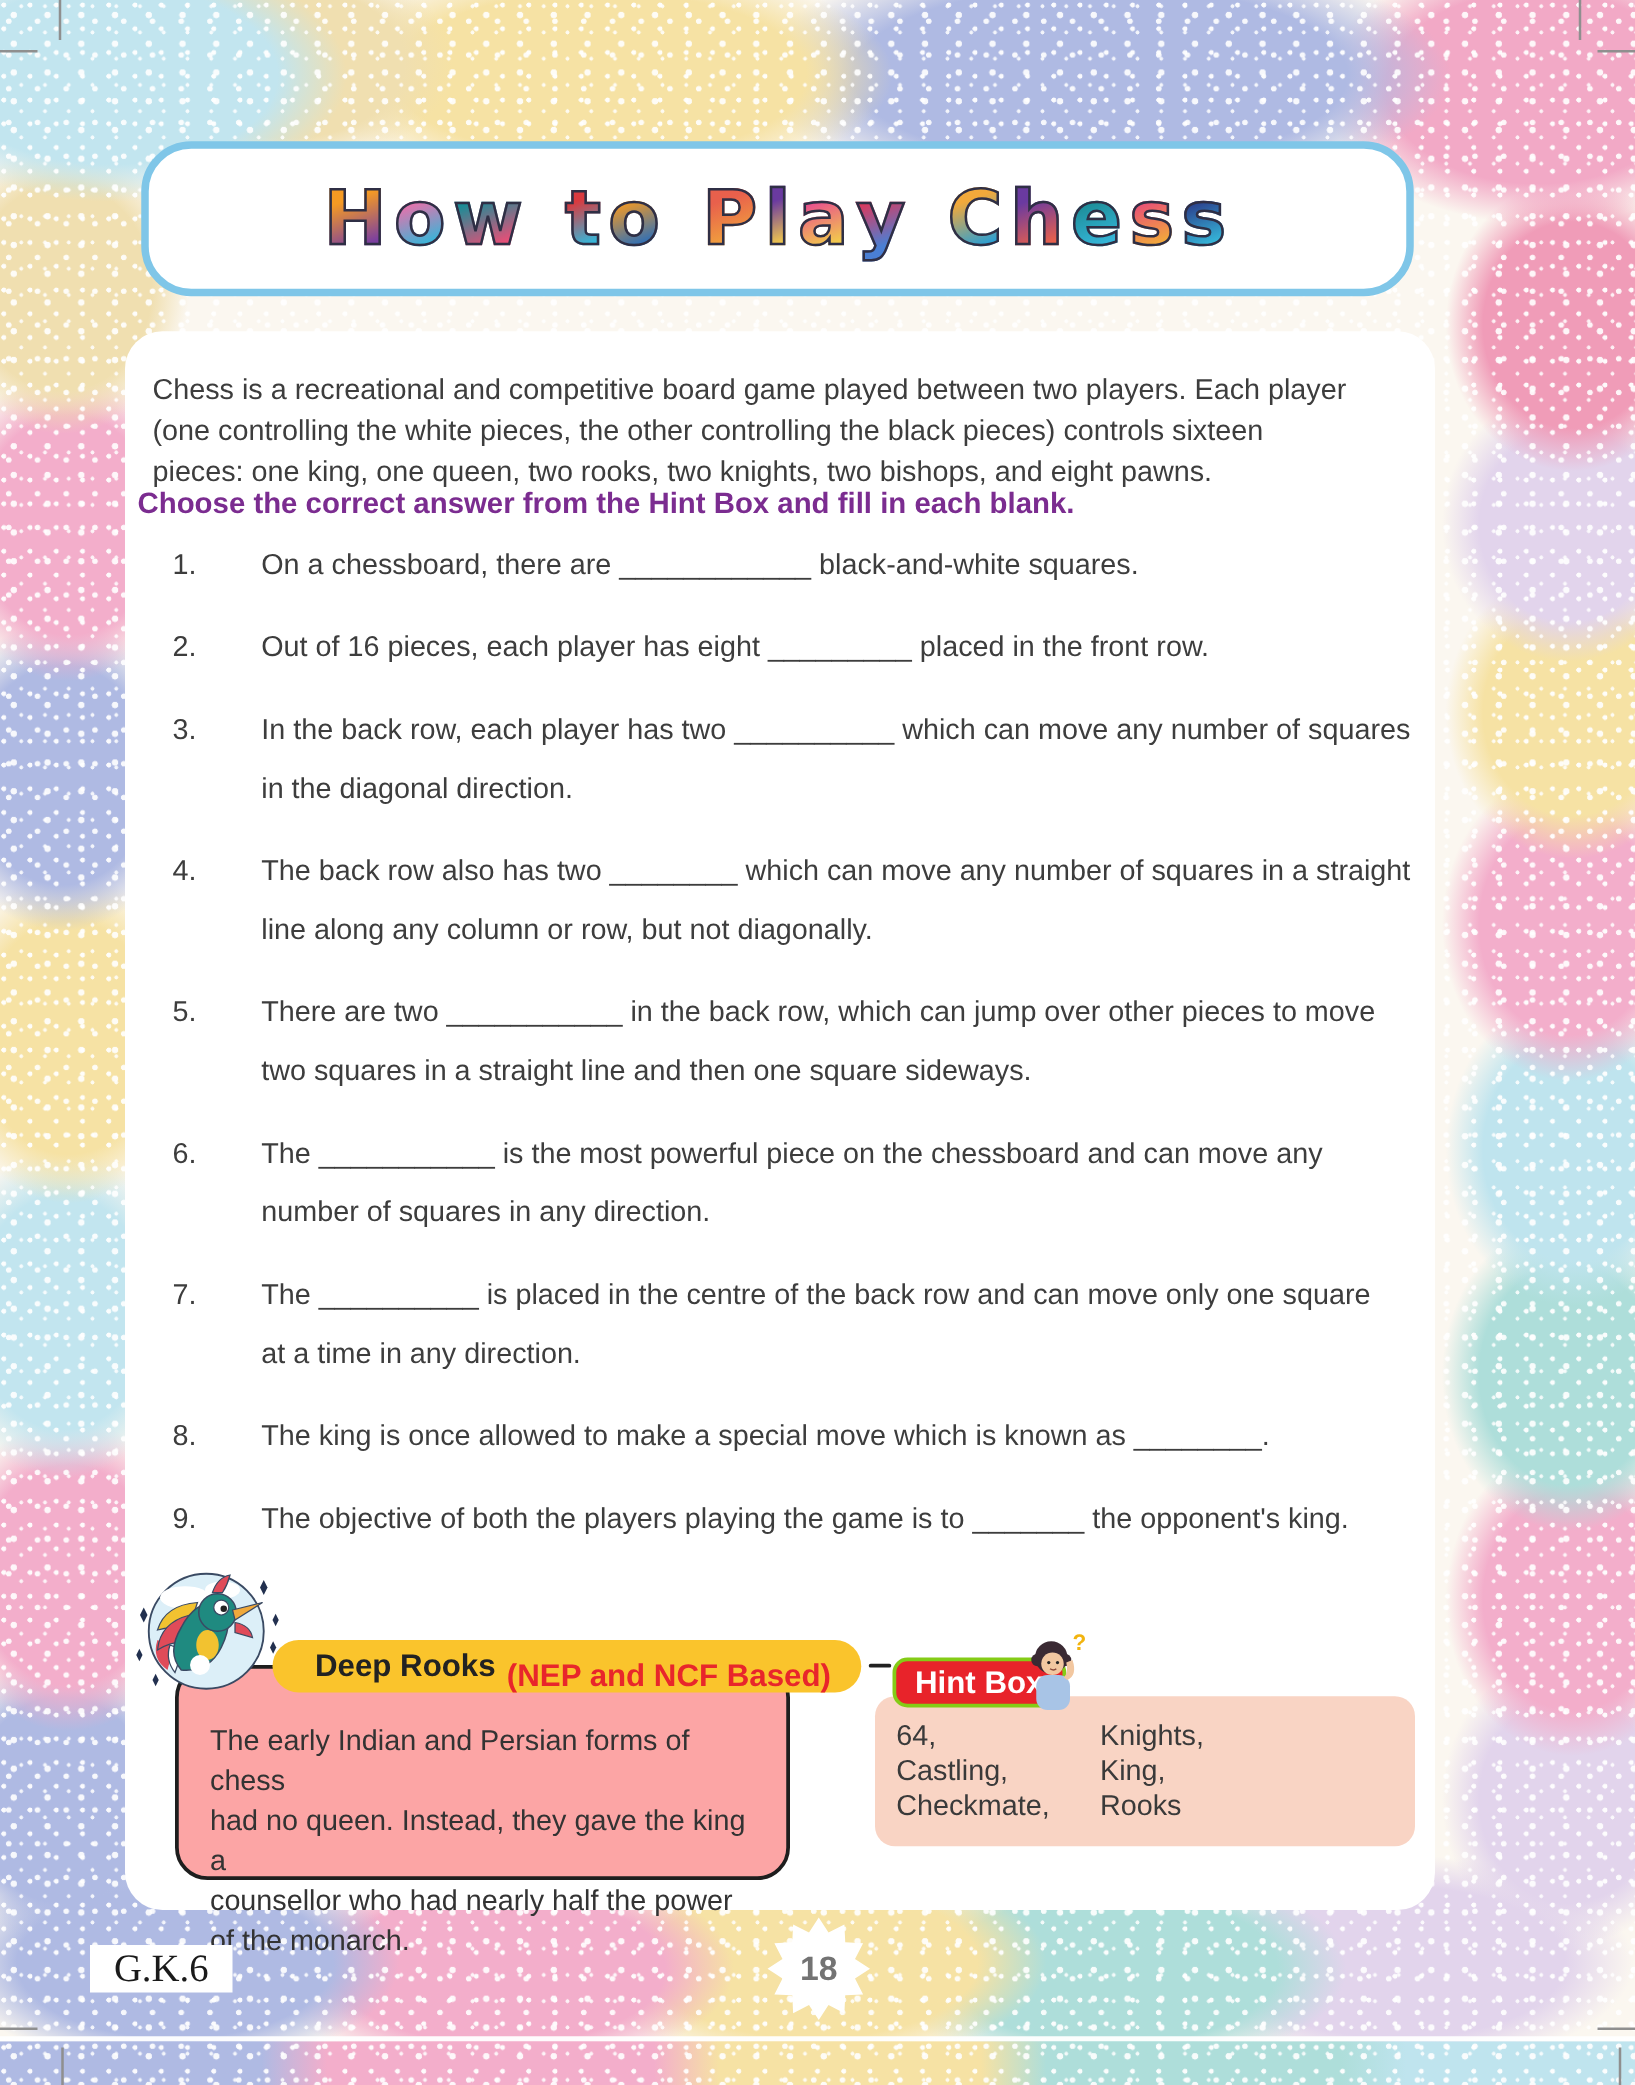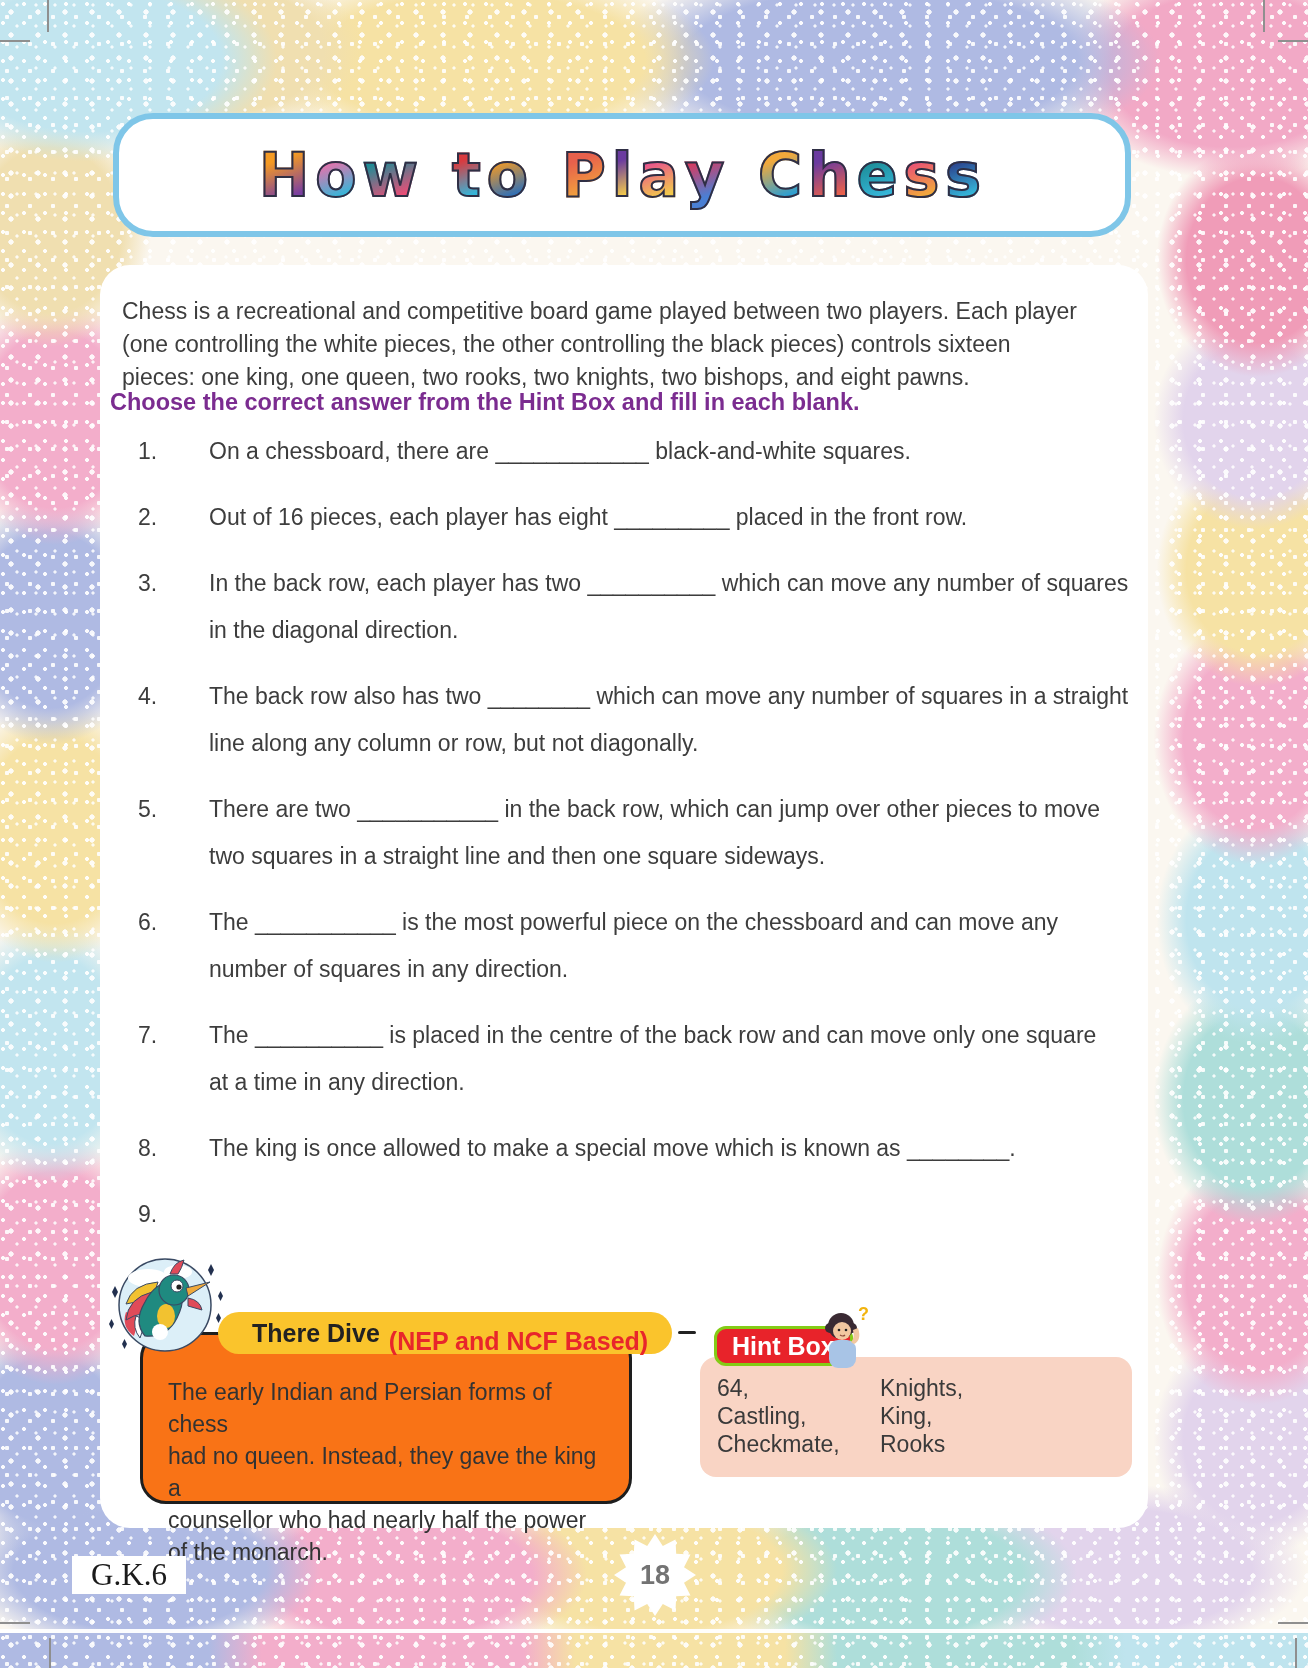--- a/index.html
+++ b/index.html
@@ -61,21 +61,21 @@
   
   .intro{position:absolute;left:110px;top:283px;width:1034px;margin:12px;font-size:23px;line-height:33px;
          color:#3d3d3d;white-space:pre-line;}
   .instruction{position:absolute;left:110px;top:389px;margin:0;font-size:23.5px;font-weight:bold;color:#7B2C90;}
   .questions{position:absolute;left:138px;top:428px;width:1005px;margin:0;padding:0;list-style:none;}
   .q{display:flex;margin-bottom:19px;font-size:23px;line-height:47px;color:#3d3d3d;}
   .q-num{width:71px;flex:none;}
   .q-text{white-space:pre-line;}
 
   
-  .dd-box{position:absolute;left:140px;top:1332px;width:492px;height:172px;background:#f97316;
+  .dd-box{position:absolute;left:140px;top:1332px;width:492px;height:172px;background:#fca5a5;
           border:3px solid #1e1e1e;border-radius:26px;box-sizing:border-box;}
   .dd-text{margin:41px 14px 0 25px;font-size:23px;line-height:32px;color:#333;white-space:pre-line;}
   .dd-pill{position:absolute;left:218px;top:1312px;height:42px;background:#FAC42C;border-radius:22px;
            display:flex;align-items:center;gap:9px;padding:0 24px 0 34px;font-size:25px;font-weight:bold;color:#222;}
   .dd-pill::after{content:'';position:absolute;right:-24px;top:19px;width:18px;height:3px;background:#222;border-radius:2px;}
   .dd-suffix{color:#E8262B;margin-top:16px;}
   .mascot{position:absolute;left:100px;top:1240px;}
 
   
   .hint-body{position:absolute;left:700px;top:1357px;width:432px;height:120px;background:#F9D4C4;border-radius:16px;}
@@ -176,31 +176,32 @@
         <span class="q-num">7.</span>
         <span class="q-text">The __________ is placed in the centre of the back row and can move only one square
 at a time in any direction.</span>
       </li>
       <li class="q">
         <span class="q-num">8.</span>
         <span class="q-text">The king is once allowed to make a special move which is known as ________.</span>
       </li>
       <li class="q">
         <span class="q-num">9.</span>
+        <span class="q-text">The objective of both the players playing the game is to _______ the opponent's king.</span>
       </li>
     </ol>
 
   <div class="dd-box">
     <p class="dd-text">The early Indian and Persian forms of chess
 had no queen. Instead, they gave the king a
 counsellor who had nearly half the power
 of the monarch.</p>
   </div>
   <div class="dd-pill">
-    <span>There Dive</span>
+    <span>Deep Rooks</span>
     <span class="dd-suffix">(NEP and NCF Based)</span>
   </div>
   <svg class="mascot" width="132" height="132" viewBox="0 0 132 132">
     <circle cx="65" cy="65" r="46" fill="#DCEFF8" stroke="#3a4a63" stroke-width="1.5"></circle>
     <ellipse cx="48" cy="38" rx="20" ry="9" fill="#fff"></ellipse>
     <ellipse cx="78" cy="32" rx="14" ry="7" fill="#fff"></ellipse>
     <path d="M34,96 q-13,-9 -8,-24 l14,6 q-4,10 -6,18 z" fill="#E04B59"></path>
     <path d="M40,98 q-8,-10 -4,-22 l10,4 q-3,10 -6,18 z" fill="#fff" stroke="#3a4a63" stroke-width="1"></path>
     <path d="M58,42 q-26,2 -32,22 q14,-4 24,2 z" fill="#F2C230" stroke="#3a4a63" stroke-width="1"></path>
     <path d="M52,52 q-24,6 -26,28 q16,-10 30,-4 z" fill="#E04B59" stroke="#3a4a63" stroke-width="1"></path>

